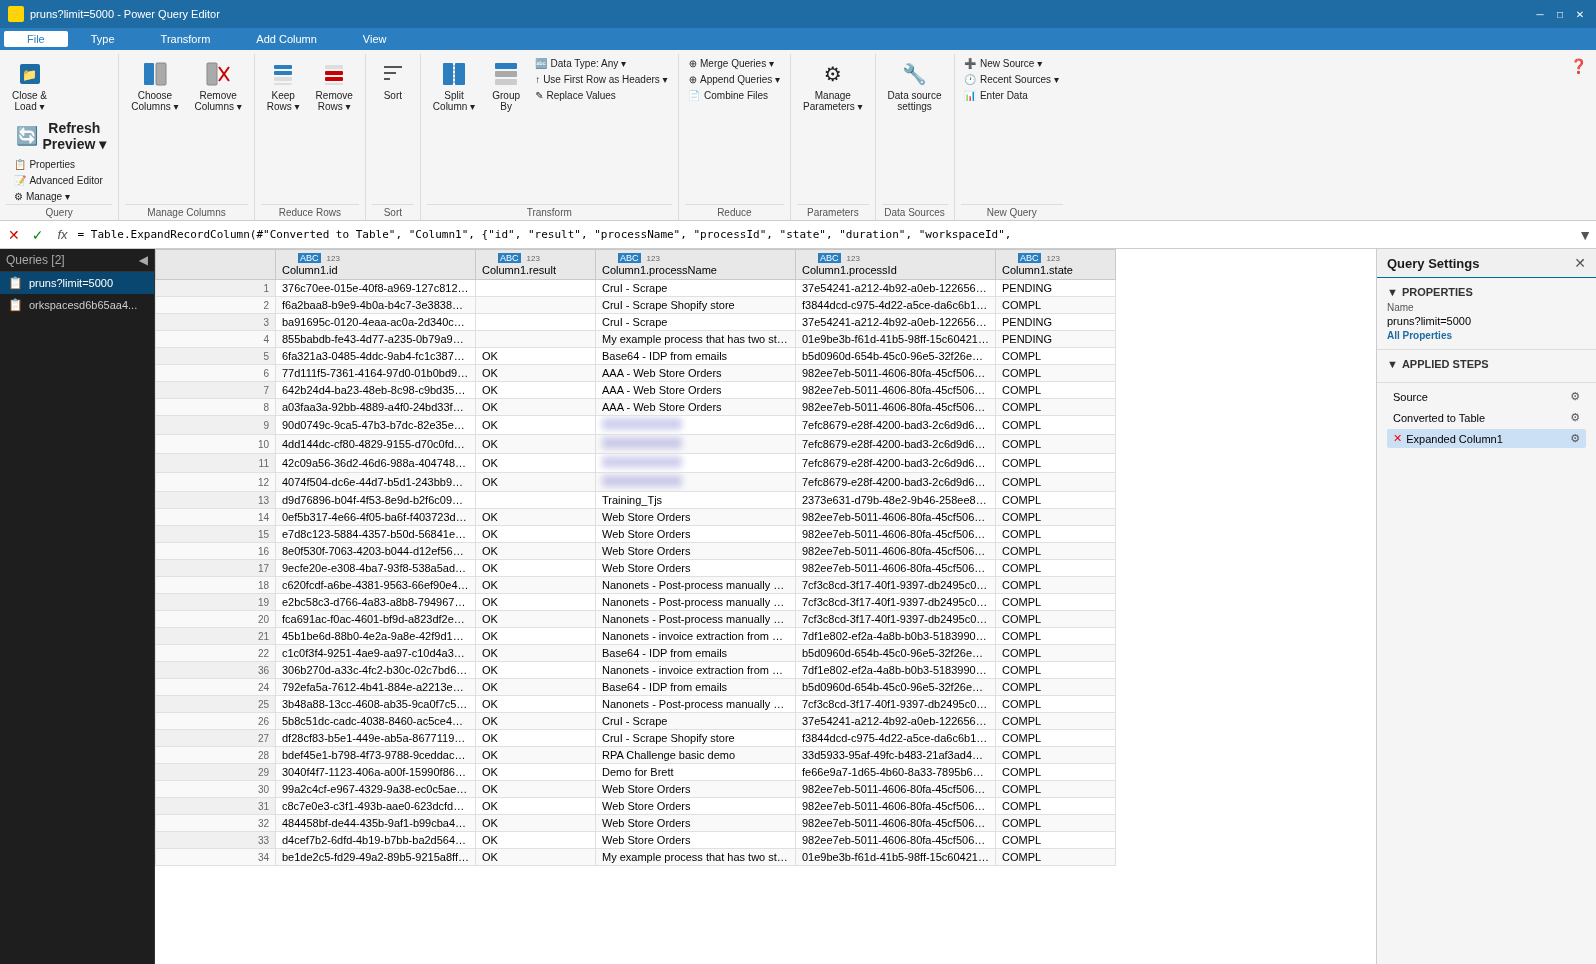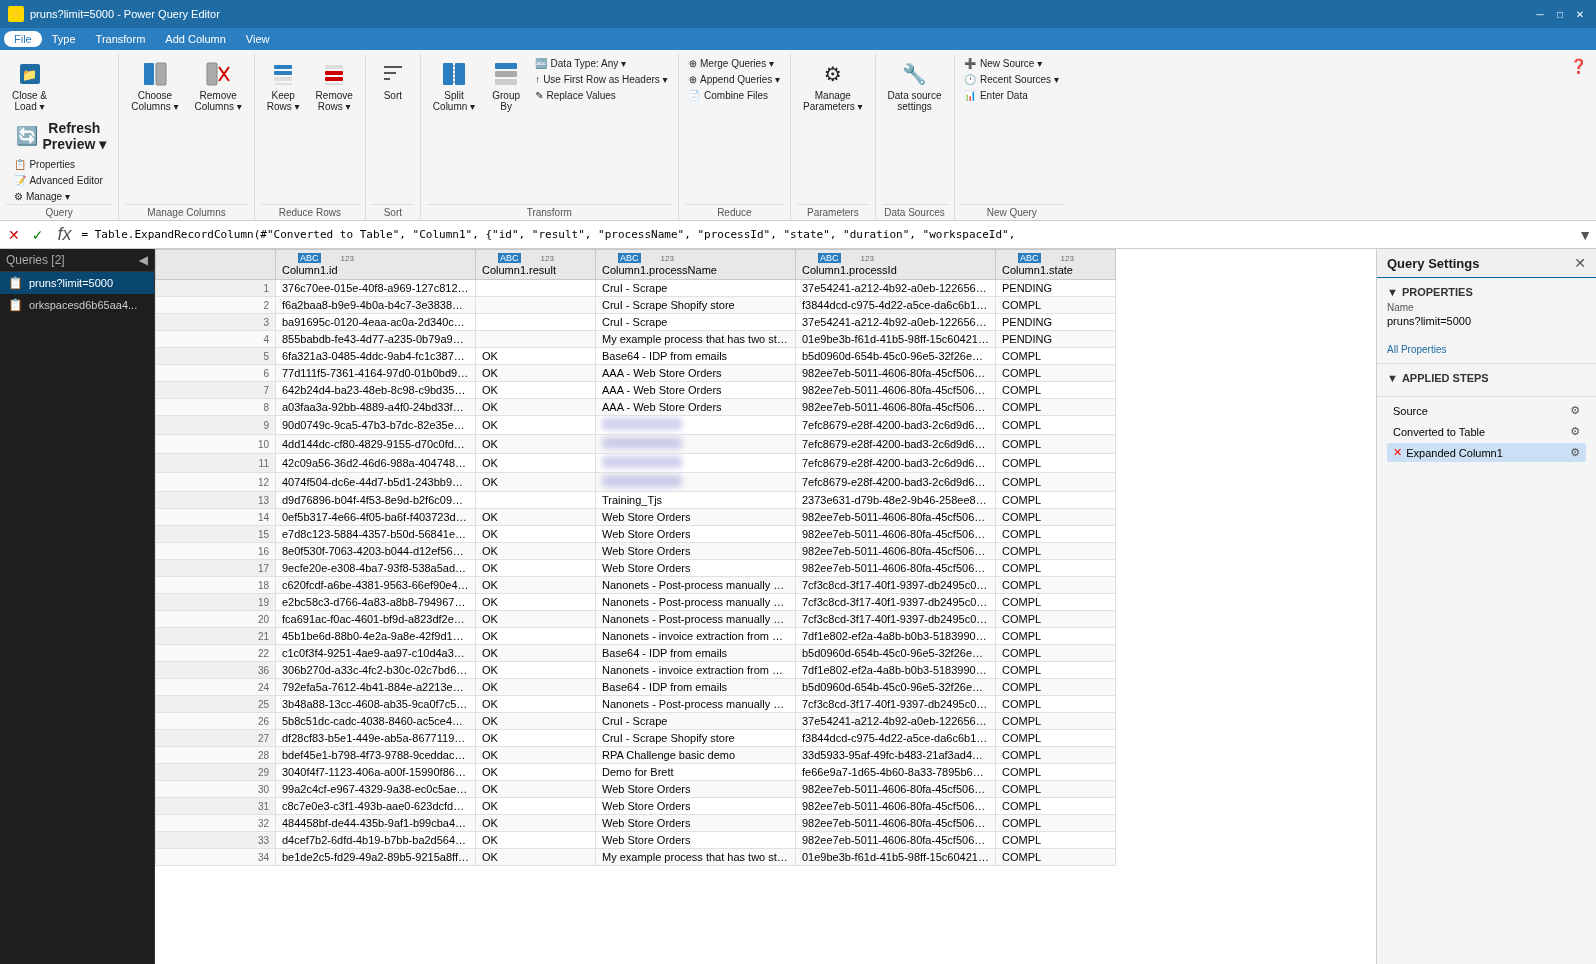--- a/index.html
+++ b/index.html
@@ -23,24 +23,24 @@
     
     .menu-bar {
       background: #2b7fc1;
       display: flex;
       align-items: center;
       height: 22px;
       padding: 0 4px;
     }
     .menu-item {
       color: white;
-      padding: 2px 10px;
+      padding: 2px 23px;
       font-size: 11px;
       cursor: pointer;
-      border-radius: 8px;
+      border-radius: 2px;
     }
     .menu-item.active { background: white; color: #2b7fc1; }
 
     
     .ribbon {
       background: #f5f5f5;
       border-bottom: 1px solid #ccc;
       padding: 4px 0 0 0;
       display: flex;
       min-height: 88px;
@@ -112,21 +112,21 @@
       background: white;
       border-bottom: 1px solid #ccc;
       display: flex;
       align-items: center;
       height: 28px;
       padding: 0 4px;
       gap: 4px;
     }
     .formula-close { cursor: pointer; color: #c00; font-size: 14px; padding: 0 4px; }
     .formula-check { cursor: pointer; color: #080; font-size: 14px; padding: 0 4px; }
-    .formula-fx { color: #555; padding: 0 6px; font-style: italic; font-size: 18px; }
+    .formula-fx { color: #555; padding: 0 6px; font-style: italic; font-size: 13px; }
     .formula-input { flex: 1; font-size: 11px; color: #000; background: transparent; border: none; outline: none; font-family: Consolas, monospace; }
 
     
     .main-area {
       display: flex;
       height: calc(964px - 28px - 22px - 92px - 28px - 22px);
     }
 
     
     .left-panel {
@@ -188,21 +188,21 @@
     .col-header {
       display: flex;
       flex-direction: column;
       gap: 1px;
     }
     .col-type-label {
       font-size: 9px;
       color: #666;
       display: flex;
       align-items: center;
-      gap: 20px;
+      gap: 6px;
       padding-left: 16px;
     }
     .col-name { font-size: 11px; color: #000; }
     .data-grid td {
       border: 1px solid #e0e0e0;
       padding: 2px 6px;
       max-width: 200px;
       overflow: hidden;
       text-overflow: ellipsis;
     }
@@ -879,21 +879,21 @@
       <span class="right-panel-title">Query Settings</span>
       <span class="right-panel-close">✕</span>
     </div>
     <div class="right-section">
       <div class="right-section-header">
         <span>▼</span>
         <span>PROPERTIES</span>
       </div>
       <div class="right-label">Name</div>
       <div class="right-value">pruns?limit=5000</div>
-      <div style="margin-top:16px;">
+      <div style="margin-top:2px;font-weight:bold;">
         <a href="#" style="font-size:10px;color:#1e6ca3;text-decoration:none;">All Properties</a>
       </div>
     </div>
     <div class="right-section">
       <div class="right-section-header">
         <span>▼</span>
         <span>APPLIED STEPS</span>
       </div>
     </div>
     <div class="applied-steps">

